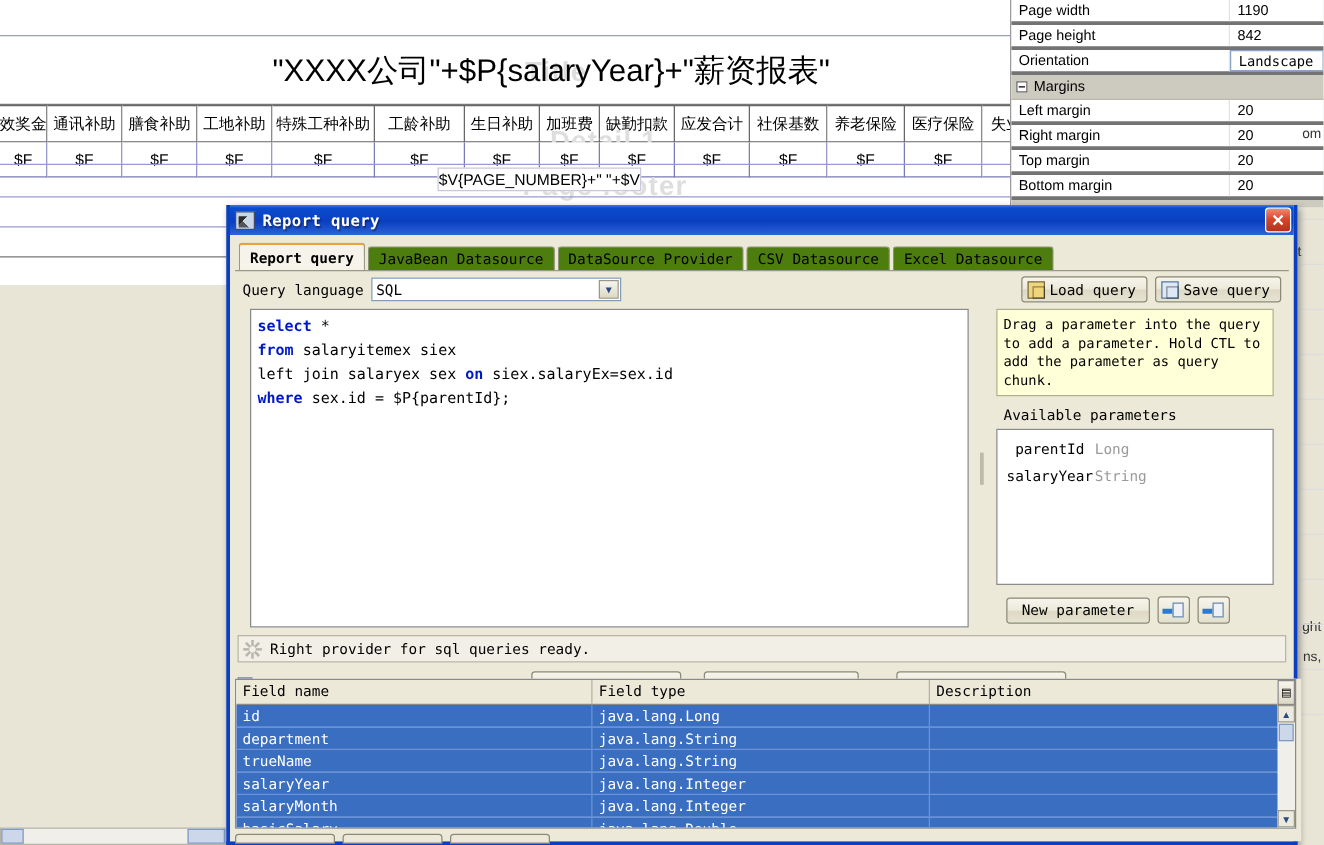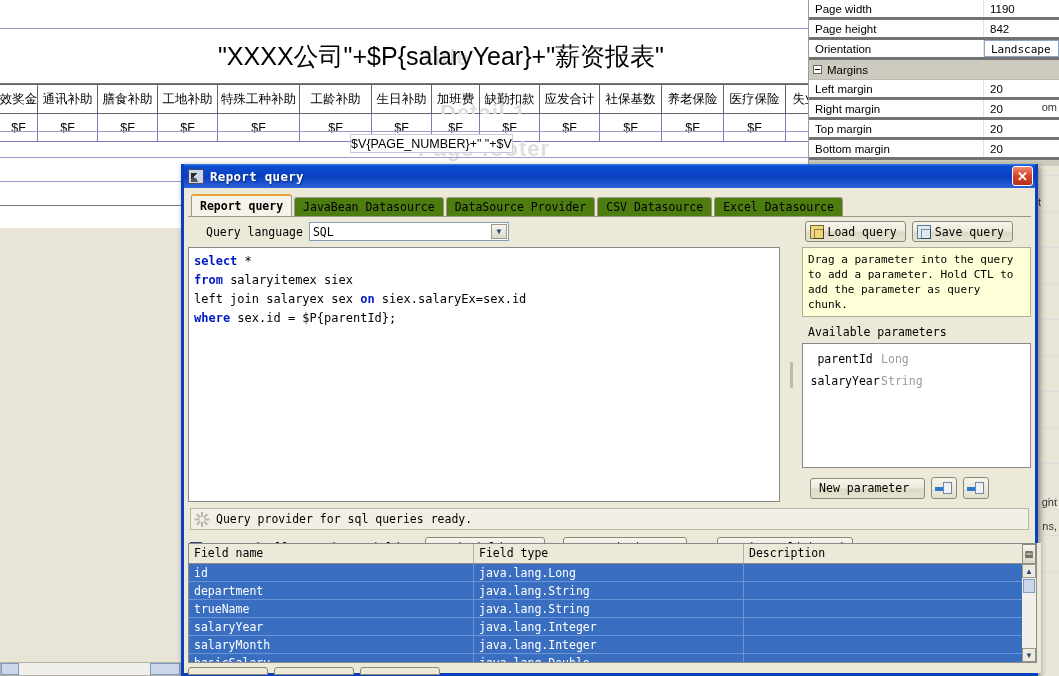--- a/index.html
+++ b/index.html
@@ -119,52 +119,52 @@
     background:#4d7c0f; border:1px solid #9a9887; border-bottom:none;
     border-radius:3px 3px 0 0;
     font-family:"DejaVu Sans Mono", monospace; font-size:11.5px;
     display:flex; align-items:center; white-space:nowrap; color:#000;
   }
   .tab.active {
     background:#f5f3ea; border-top:2px solid #e8a33d; height:22px; font-weight:bold;
   }
   #tabsep { height:1px; background:#9a9887; margin:0 4px; }
 
-  .panel { padding:5px 22px; }
+  .panel { padding:5px 10px; }
   .row { display:flex; align-items:center; }
   .lbl { font-family:"DejaVu Sans Mono", monospace; font-size:11.5px; }
   .combo {
     width:200px; height:19px; background:#fff; border:1px solid #7f9db9;
     display:flex; align-items:center; padding-left:3px; margin-left:6px;
     font-family:"DejaVu Sans Mono", monospace; font-size:11.5px; position:relative;
   }
   .combo .arrow {
     position:absolute; right:1px; top:1px; width:16px; height:15px;
     background:linear-gradient(180deg,#f6f5ef,#ddd9c6); border:1px solid #9a9887;
     display:flex; align-items:center; justify-content:center; font-size:8px; color:#2b4a7a;
   }
   .btn {
     background:linear-gradient(180deg,#f7f5ec 0%,#eceada 48%,#ddd9c4 52%,#e6e3d2 100%);
     border:1px solid #8b8a78; border-radius:3px;
     font-family:"DejaVu Sans Mono", monospace; font-size:11.5px;
-    display:flex; align-items:center; justify-content:space-between; color:#000;
+    display:flex; align-items:center; justify-content:center; color:#000;
     padding:0 8px; height:21px; white-space:nowrap;
   }
   .btn.ico { gap:4px; padding-left:4px; }
   .ico-sq {
     width:14px; height:14px; border:1px solid #7a6a44; background:#f0d67a; position:relative;
   }
   .ico-sq.save { background:#dce8f4; border-color:#5a7a9a; }
   .ico-sq:after {
     content:""; position:absolute; left:3px; top:3px; width:8px; height:8px;
     border:1px solid rgba(0,0,0,.4);
   }
 
   
-  #editorwrap { display:flex; padding:0 4px; gap:8px; }
+  #editorwrap { display:flex; padding:0 16px; gap:8px; }
   #editor {
     width:600px; height:255px; background:#fff; border:1px solid #8a8a8a;
     padding:4px 5px; font-family:"DejaVu Sans Mono", monospace; font-size:12px;
     line-height:19px; overflow:hidden; position:relative;
   }
   .kw { color:#0019c8; font-weight:bold; }
   #splitter {
     width:6px; height:255px; background:#ece9d8; position:relative;
     display:flex; align-items:center; justify-content:center;
   }
@@ -450,21 +450,21 @@
     <span id="spinner">
         <i style="transform: rotate(0deg);"></i>
         <i style="transform: rotate(45deg);"></i>
         <i style="transform: rotate(90deg);"></i>
         <i style="transform: rotate(135deg);"></i>
         <i style="transform: rotate(180deg);"></i>
         <i style="transform: rotate(225deg);"></i>
         <i style="transform: rotate(270deg);"></i>
         <i style="transform: rotate(315deg);"></i>
       </span>
-    <span id="statustext">Query provider for sql queries ready.</span>
+    <span id="statustext">Right provider for sql queries ready.</span>
   </div>
 
   <div id="actionrow">
     <span class="cb">✔</span>
     <span class="lbl">Automatically Retrieve Fields</span>
     <div class="btn" style="width:120px;margin-left:18px;">Read Fields</div>
     <div class="btn" style="width:124px;margin-left:18px;">Query designer</div>
     <div class="btn" style="width:136px;margin-left:30px;">Send to clipboard</div>
   </div>
 

